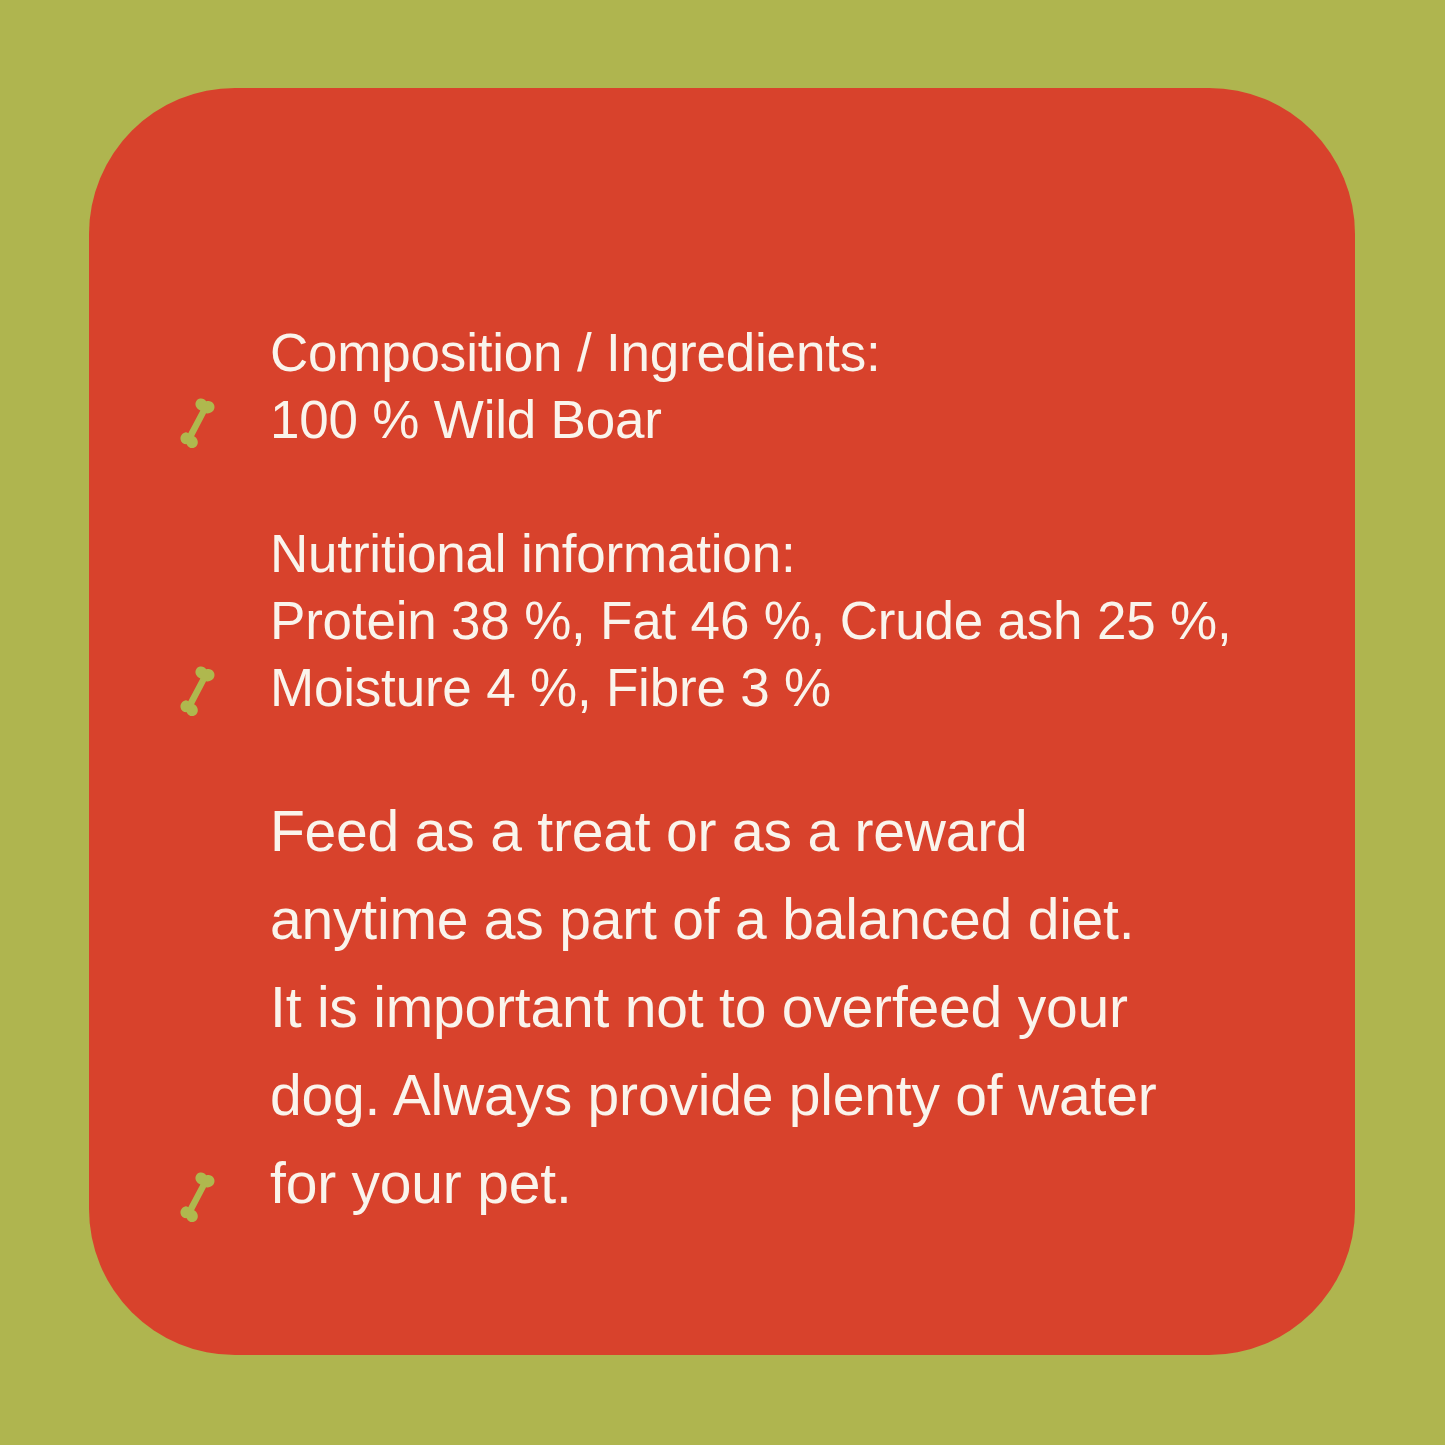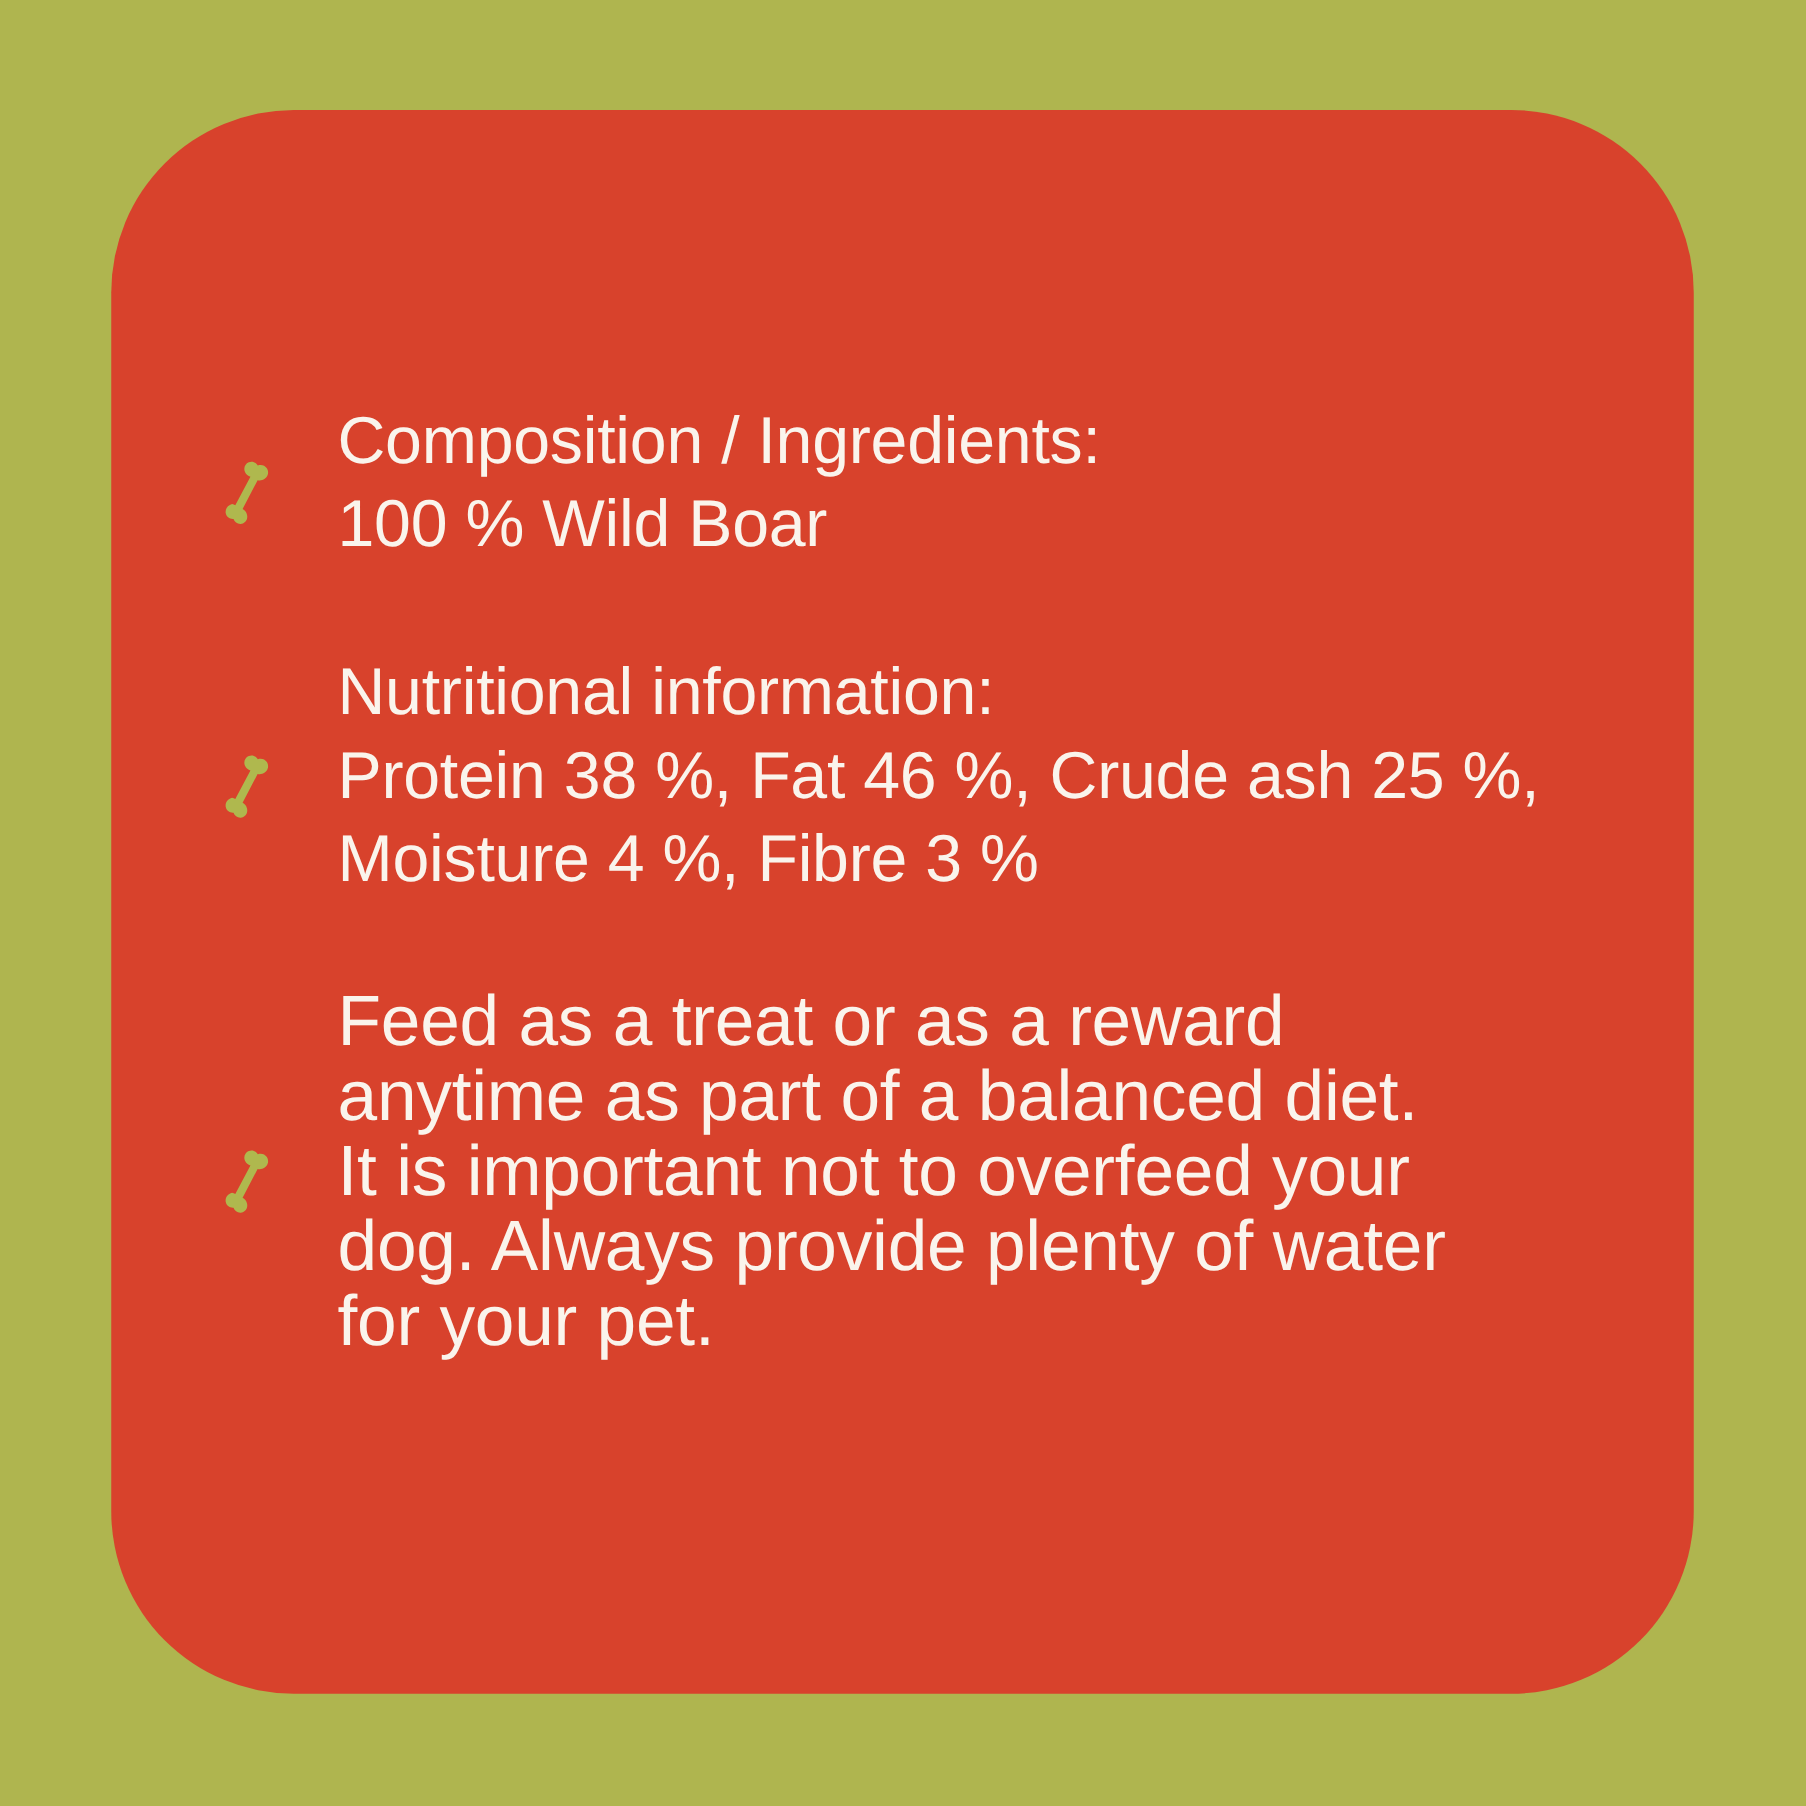--- a/index.html
+++ b/index.html
@@ -41,21 +41,21 @@
     height: 100%;
     margin: 0;
     padding: 0;
     list-style: none;
   }
 
   .bullet-item {
     position: absolute;
     left: 81px;
     display: flex;
-    align-items: center;
+    align-items: flex-end;
   }
 
   .bullet-item.item-0 { top: 231px; }
   .bullet-item.item-1 { top: 432px; }
   .bullet-item.item-2 { top: 699px; }
 
   .bone-icon {
     position: relative;
     flex: 0 0 auto;
     width: 62px;
@@ -78,21 +78,21 @@
   }
 
   .bullet-text.size-regular {
     font-size: 53px;
     line-height: 67px;
     font-weight: 400;
   }
 
   .bullet-text.size-large {
     font-size: 57px;
-    line-height: 60px;
+    line-height: 88px;
     font-weight: 400;
   }
 </style>
 </head>
 <body>
 
 <div id="stage">
 
   <div id="info-card">
 

